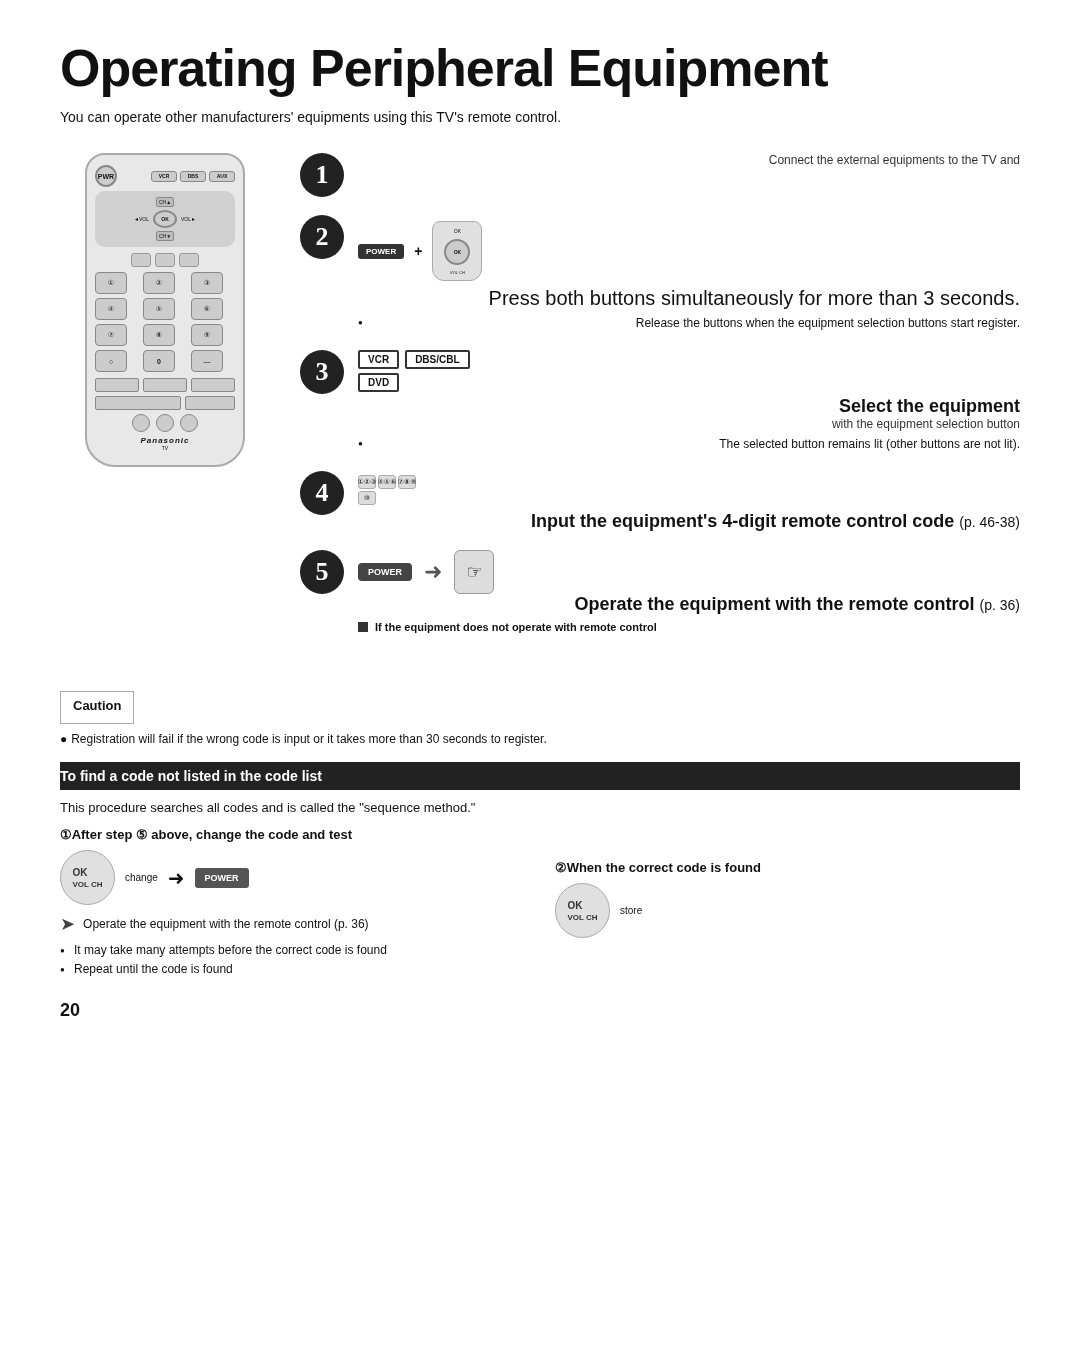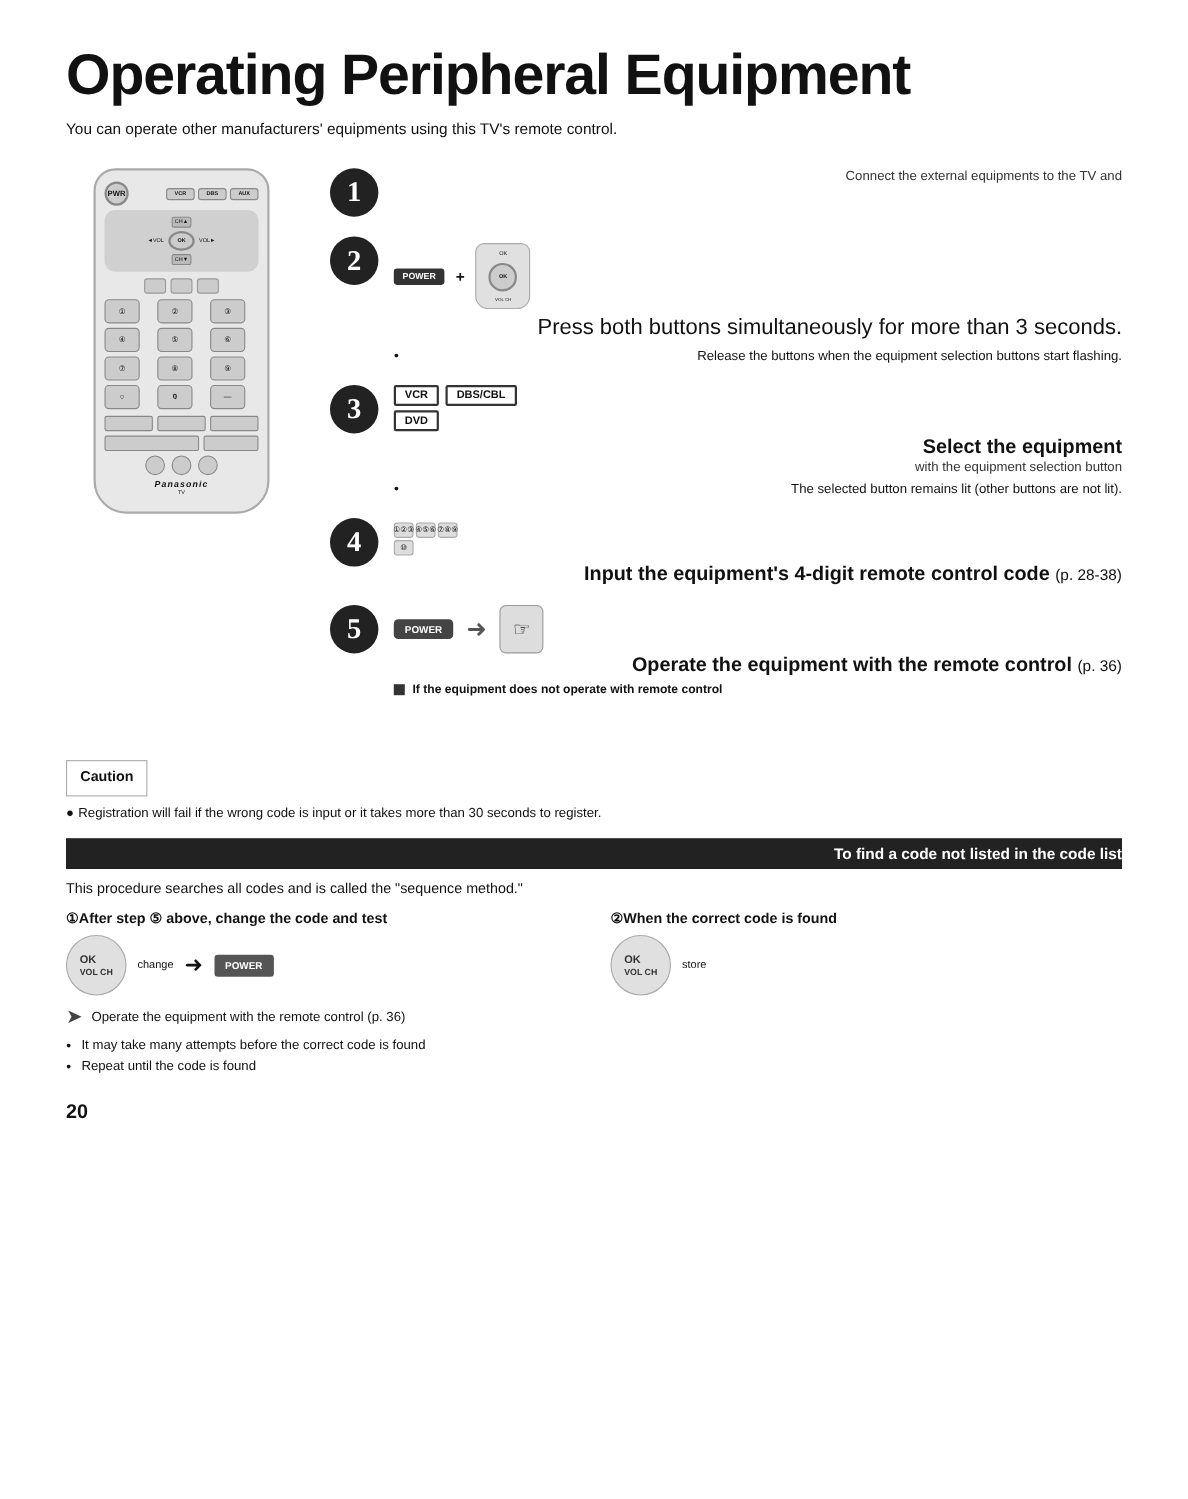--- a/index.html
+++ b/index.html
@@ -307,31 +307,32 @@
     }
     
     .code-search-section {
       margin-top: 16px;
     }
     .code-search-header {
       background: #222;
       color: #fff;
       font-weight: bold;
       font-size: 14px;
-      text-align: right;
+      text-align: left;
       padding: 6px 0;
       margin-bottom: 10px;
     }
     .code-search-intro {
       font-size: 13px;
       margin-bottom: 12px;
     }
     .code-search-cols {
       display: flex;
       gap: 30px;
+      align-items: center;
     }
     .code-col {
       flex: 1;
     }
     .code-col-title {
       font-size: 13px;
       font-weight: bold;
       margin-bottom: 8px;
     }
     .bottom-remote-area {
@@ -524,21 +525,21 @@
           <div class="mini-remote">
             <div class="mini-remote-top">
               <div style="font-size:5px;margin-bottom:2px;">OK</div>
             </div>
             <div class="mini-ok-circle">OK</div>
             <div style="font-size:4px;margin-top:2px;">VOL CH</div>
           </div>
         </div>
         <div class="step-title-large">Press both buttons simultaneously for more than 3 seconds.</div>
         <ul class="step-bullets">
-          <li>Release the buttons when the equipment selection buttons start flashing.</li>
+          <li>Release the buttons when the equipment selection buttons start register.</li>
         </ul>
       </div>
     </div>
 
     <div class="step-block">
       <div class="step-number">3</div>
       <div class="step-content">
 
         <div class="select-btns">
           <div class="sel-btn">VCR</div>
@@ -562,21 +563,21 @@
         <div style="margin-bottom:6px;">
           <div class="num-keypad">
             <div class="num-key">①②③</div>
             <div class="num-key">④⑤⑥</div>
             <div class="num-key">⑦⑧⑨</div>
             <div class="num-key" style="grid-column:span 3;">⑩</div>
           </div>
         </div>
         <div class="step-title">
           <span>Input the equipment's 4-digit remote control code</span>
-          <span style="font-weight:normal; font-size:14px;">(p. 28-38)</span>
+          <span style="font-weight:normal; font-size:14px;">(p. 46-38)</span>
         </div>
       </div>
     </div>
 
     <div class="step-block">
       <div class="step-number">5</div>
       <div class="step-content">
         <div class="step5-inline">
 
           <div style="background:#444;color:#fff;font-size:9px;font-weight:bold;padding:4px 10px;border-radius:4px;">POWER</div>

